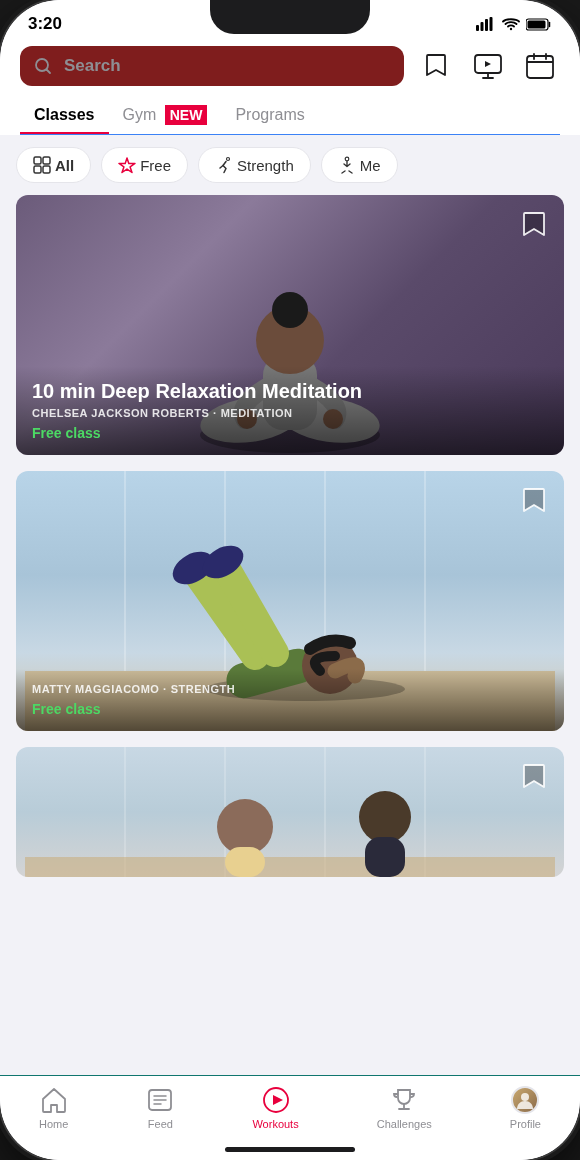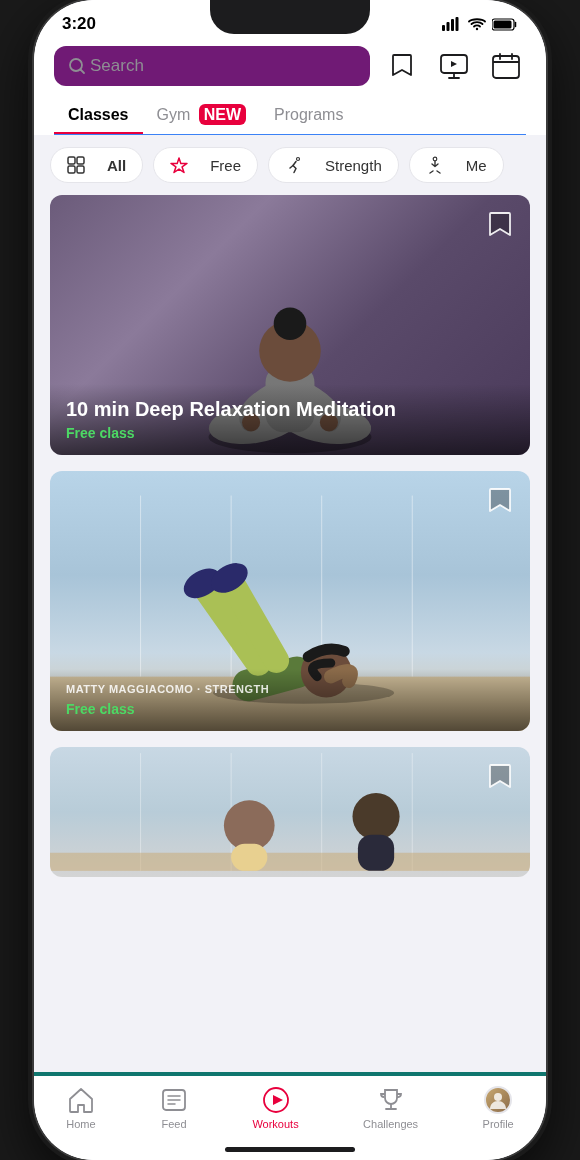--- a/index.html
+++ b/index.html
@@ -5,21 +5,21 @@
     * { margin: 0; padding: 0; box-sizing: border-box; }
     body {
       background: #1a1a1a;
       display: flex;
       justify-content: center;
       align-items: center;
       min-height: 100vh;
       font-family: -apple-system, BlinkMacSystemFont, 'Helvetica Neue', sans-serif;
     }
     .phone-frame {
-      width: 512px;
+      width: 580px;
       height: 1160px;
       background: #1c1c1e;
       border-radius: 60px;
       position: relative;
       overflow: hidden;
       box-shadow: 0 0 0 2px #3a3a3a, 0 0 0 6px #1a1a1a, 0 20px 60px rgba(0,0,0,0.8);
     }
     .phone-screen {
       position: absolute;
       top: 0; left: 0; right: 0; bottom: 0;
@@ -65,26 +65,27 @@
       padding: 8px 20px 0;
     }
     .search-bar-row {
       display: flex;
       align-items: center;
       gap: 12px;
       margin-bottom: 10px;
     }
     .search-bar {
       flex: 1;
-      background: #701a75;
+      background: #7f1d1d;
       border-radius: 12px;
       padding: 10px 14px;
       display: flex;
       align-items: center;
-      gap: 4px;
+      gap: 12px;
+      font-weight: bold;
     }
     .search-bar-text {
       font-size: 17px;
       color: #8e8e93;
     }
     .header-icon {
       width: 40px;
       height: 40px;
       display: flex;
       align-items: center;
@@ -115,38 +116,38 @@
       position: absolute;
       bottom: 0;
       left: 0;
       right: 0;
       height: 2px;
       background: #e8003d;
     }
     .tab-new-badge {
       background: #e8003d;
       color: #fff;
-      font-size: 16px;
+      font-size: 14px;
       font-weight: 700;
       padding: 2px 5px;
-      border-radius: 6px;
+      border-radius: 0;
       margin-left: 4px;
     }
     
     .filter-row {
       display: flex;
       gap: 10px;
       padding: 12px 16px;
       background: #f2f2f7;
       overflow-x: auto;
     }
     .filter-chip {
       display: flex;
       align-items: center;
-      gap: 22px;
+      gap: 4px;
       padding: 8px 16px;
       border-radius: 20px;
       font-size: 15px;
       font-weight: 500;
       white-space: nowrap;
       background: #fff;
       color: #333;
       border: 1px solid #e5e5ea;
       cursor: pointer;
     }
@@ -226,21 +227,21 @@
       font-weight: 600;
       color: #4cd964;
     }
     
     .bottom-nav {
       position: absolute;
       bottom: 0;
       left: 0;
       right: 0;
       background: #fff;
-      border-top: 4px solid #0f766e;
+      border-top: 1px solid #0f766e;
       display: flex;
       justify-content: space-around;
       align-items: center;
       padding: 10px 0 30px;
       z-index: 50;
     }
     .nav-item {
       display: flex;
       flex-direction: column;
       align-items: center;
@@ -417,20 +418,25 @@
               <circle cx="308" cy="224" r="10" fill="#6b4c3b"></circle>
             </svg>
           </div>
           <div class="bookmark-btn">
             <svg width="22" height="28" viewBox="0 0 22 28">
               <path d="M2 2h18a1 1 0 011 1v21l-10-6-10 6V3a1 1 0 011-1z" stroke="rgba(255,255,255,0.9)" stroke-width="1.8" fill="rgba(0,0,0,0.3)" stroke-linejoin="round"></path>
             </svg>
           </div>
           <div class="card-info">
             <div class="card-title">10 min Deep Relaxation Meditation</div>
+            <div class="card-subtitle">
+              <span>CHELSEA JACKSON ROBERTS</span>
+              <span> · </span>
+              <span>MEDITATION</span>
+            </div>
             <div class="card-badge">Free class</div>
           </div>
         </div>
       </div>
 
       <div class="class-card">
         <div class="card-image">
           <div class="card-img-strength">
             
             <svg width="100%" height="100%" viewBox="0 0 530 260" preserveAspectRatio="xMidYMax meet">

